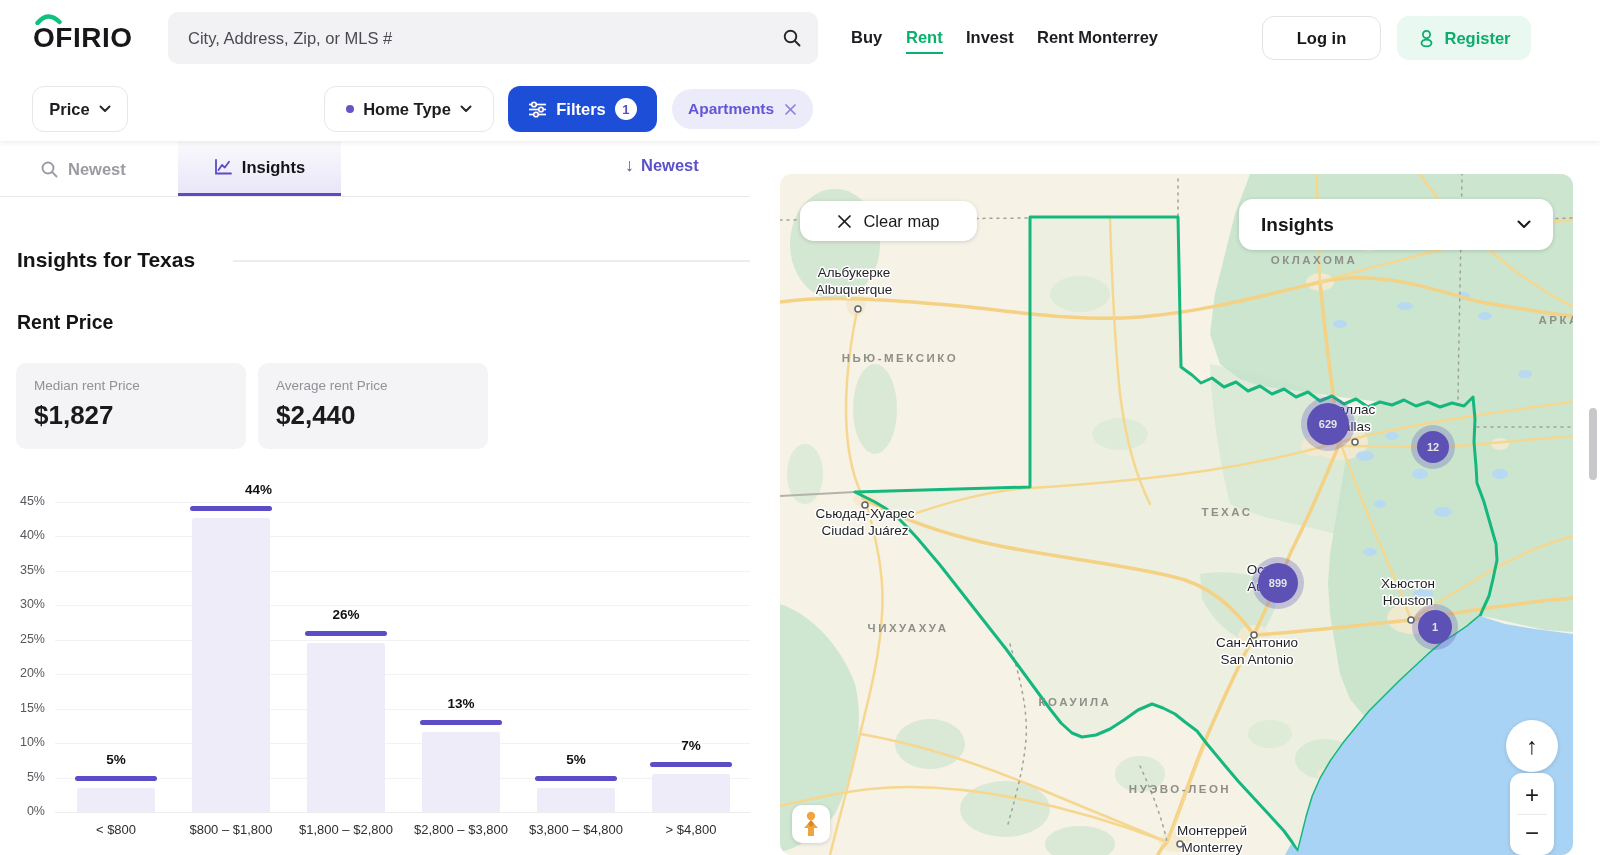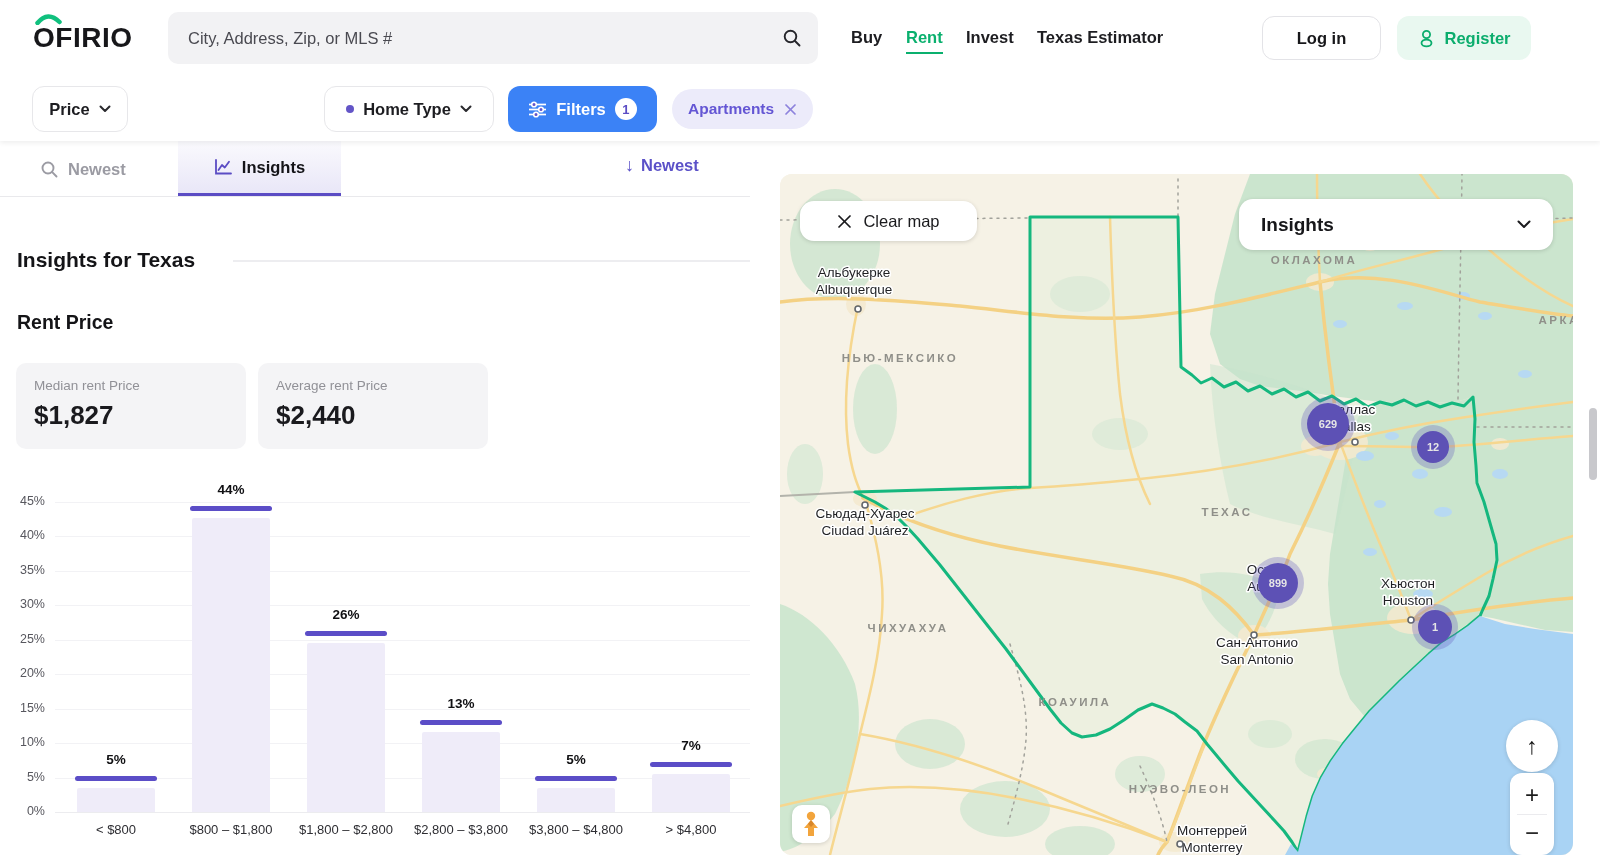--- a/index.html
+++ b/index.html
@@ -15,21 +15,21 @@
   .search input::placeholder { color: #4a4a51; opacity: 1; }
   .search-icon { position: absolute; right: 16px; top: 16px; }
   .nav-item { position: absolute; top: 28px; font-size: 16.5px; font-weight: 700; color: #1d1d21; cursor: pointer; }
   .nav-item.active { color: #0ab06e; padding-bottom: 5px; border-bottom: 2.5px solid #0ab06e; }
   .btn-login { position: absolute; left: 1262px; top: 16px; width: 119px; height: 44px; background: #fff; border: 1px solid #e3e3e7; border-radius: 12px; font-size: 16.5px; font-weight: 700; color: #17171a; display: flex; align-items: center; justify-content: center; cursor: pointer; }
   .btn-register { position: absolute; left: 1397px; top: 16px; width: 134px; height: 44px; background: #e9f8f0; border-radius: 12px; font-size: 16.5px; font-weight: 700; color: #0bad6d; display: flex; align-items: center; justify-content: center; gap: 8px; cursor: pointer; }
 
   
   .fbtn { position: absolute; top: 86px; height: 46px; background: #fff; border: 1px solid #e7e7ea; border-radius: 12px; display: flex; align-items: center; justify-content: center; gap: 9px; font-size: 16.5px; font-weight: 700; color: #1d1d21; cursor: pointer; }
   .fbtn .dot { width: 8px; height: 8px; border-radius: 50%; background: #6355c7; }
-  .btn-filters { position: absolute; left: 508px; top: 86px; width: 149px; height: 46px; background: #3b82f6; border-radius: 12px; display: flex; align-items: center; justify-content: center; gap: 9px; font-size: 16.5px; font-weight: 700; color: #fff; cursor: pointer; }
+  .btn-filters { position: absolute; left: 508px; top: 86px; width: 149px; height: 46px; background: #1d4ed8; border-radius: 12px; display: flex; align-items: center; justify-content: center; gap: 9px; font-size: 16.5px; font-weight: 700; color: #fff; cursor: pointer; }
   .filters-badge { width: 22px; height: 22px; border-radius: 50%; background: #fff; color: #5b4cc4; font-size: 13px; font-weight: 700; display: flex; align-items: center; justify-content: center; }
   .chip { position: absolute; left: 672px; top: 89px; height: 40px; padding: 0 16px; background: #ecebfa; border-radius: 20px; display: flex; align-items: center; gap: 10px; font-size: 15.5px; font-weight: 700; color: #6456d4; cursor: pointer; }
 
   
   .tabs { position: absolute; left: 0; top: 141px; width: 750px; height: 56px; border-bottom: 1px solid #e9e9ec; background: #fff; }
   .tab-results { position: absolute; left: 40px; top: 0; height: 56px; display: flex; align-items: center; gap: 9px; font-size: 16.5px; font-weight: 700; color: #9b9ba3; cursor: pointer; }
   .tab-insights { position: absolute; left: 178px; top: 0; width: 163px; height: 55px; display: flex; align-items: center; justify-content: center; gap: 9px; font-size: 16.5px; font-weight: 700; color: #141418; background: linear-gradient(180deg, rgba(97,82,201,0.03), rgba(97,82,201,0.14)); border-bottom: 3px solid #5b4cc4; cursor: pointer; }
   .sort { position: absolute; left: 625px; top: 155px; display: flex; align-items: center; gap: 7px; font-size: 16.5px; font-weight: 700; color: #5b51c8; cursor: pointer; }
   .h-title { position: absolute; left: 17px; top: 248px; font-size: 21px; font-weight: 800; color: #141417; }
   .h-divider { position: absolute; left: 233px; top: 260px; width: 517px; height: 2px; background: #ededf0; }
@@ -83,21 +83,21 @@
       <input type="text" placeholder="City, Address, Zip, or MLS #" style="">
       <svg class="search-icon" width="20" height="20" viewBox="0 0 20 20">
           <circle cx="8.5" cy="8.5" r="5.8" stroke="#26262b" stroke-width="1.9" fill="none"></circle>
           <line x1="13" y1="13" x2="17.5" y2="17.5" stroke="#26262b" stroke-width="1.9" stroke-linecap="round"></line>
         </svg>
     </div>
 
     <div class="nav-item" style="left:851px">Buy</div>
     <div class="nav-item active" style="left:906px">Rent</div>
     <div class="nav-item" style="left:966px">Invest</div>
-    <div class="nav-item" style="left:1037px">Texas Estimator</div>
+    <div class="nav-item" style="left:1037px">Rent Monterrey</div>
 
     <div class="btn-login">
         <span>Log in</span>
       </div>
     <div class="btn-register">
       <svg width="19" height="19" viewBox="0 0 19 19">
           <circle cx="9.5" cy="5.5" r="3.6" stroke="#0bad6d" stroke-width="1.8" fill="none"></circle>
           <ellipse cx="9.5" cy="14" rx="5" ry="3.4" stroke="#0bad6d" stroke-width="1.8" fill="none"></ellipse>
         </svg>
       <span>Register</span>
@@ -191,21 +191,21 @@
       <div class="gridline" style="top: 66px; left: 38px; width: 695px;"></div>
       <div class="ytick" style="top: 58px;">40%</div>
       <div class="gridline" style="top: 31.5px; left: 38px; width: 695px;"></div>
       <div class="ytick" style="top: 23.5px;">45%</div>
       <div class="bar-body" style="left: 60px; top: 317.5px; height: 24.5px; background: rgb(239, 236, 249);"></div>
       <div class="bar-cap" style="left: 58px; top: 305.5px; background: rgb(91, 77, 199);"></div>
       <div class="bar-val" style="left: 58px; top: 281.5px;">5%</div>
       <div class="xtick" style="left: 39px;">&lt; $800</div>
       <div class="bar-body" style="left: 175px; top: 48.4px; height: 293.6px; background: rgb(239, 236, 249);"></div>
       <div class="bar-cap" style="left: 173px; top: 36.4px; background: rgb(91, 77, 199);"></div>
-      <div class="bar-val" style="left: 173px; top: 12.4px;">44%</div>
+      <div class="bar-val" style="left: 173px; top: 12.4px; text-align: right;">44%</div>
       <div class="xtick" style="left: 154px;">$800 – $1,800</div>
       <div class="bar-body" style="left: 290px; top: 172.6px; height: 169.4px; background: rgb(239, 236, 249);"></div>
       <div class="bar-cap" style="left: 288px; top: 160.6px; background: rgb(91, 77, 199);"></div>
       <div class="bar-val" style="left: 288px; top: 136.6px;">26%</div>
       <div class="xtick" style="left: 269px;">$1,800 – $2,800</div>
       <div class="bar-body" style="left: 405px; top: 262.3px; height: 79.7px; background: rgb(239, 236, 249);"></div>
       <div class="bar-cap" style="left: 403px; top: 250.3px; background: rgb(91, 77, 199);"></div>
       <div class="bar-val" style="left: 403px; top: 226.3px;">13%</div>
       <div class="xtick" style="left: 384px;">$2,800 – $3,800</div>
       <div class="bar-body" style="left: 520px; top: 317.5px; height: 24.5px; background: rgb(239, 236, 249);"></div>

